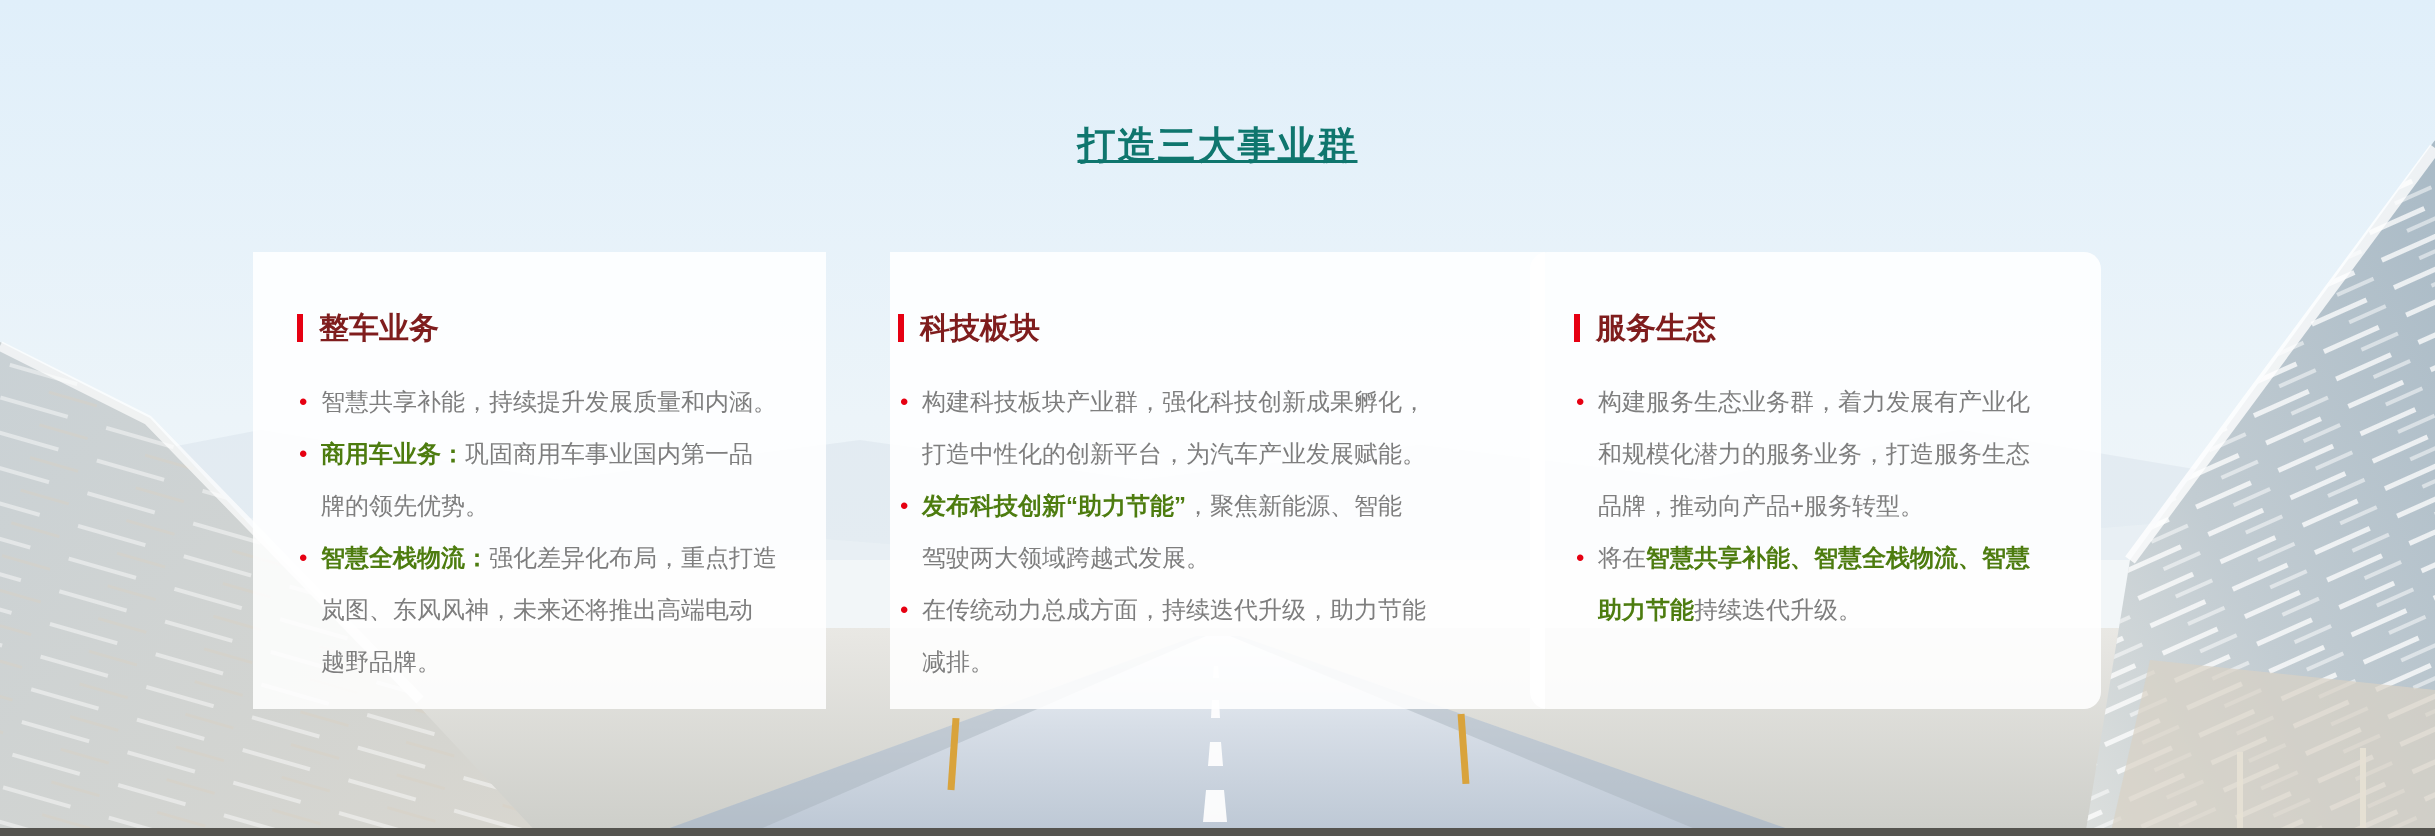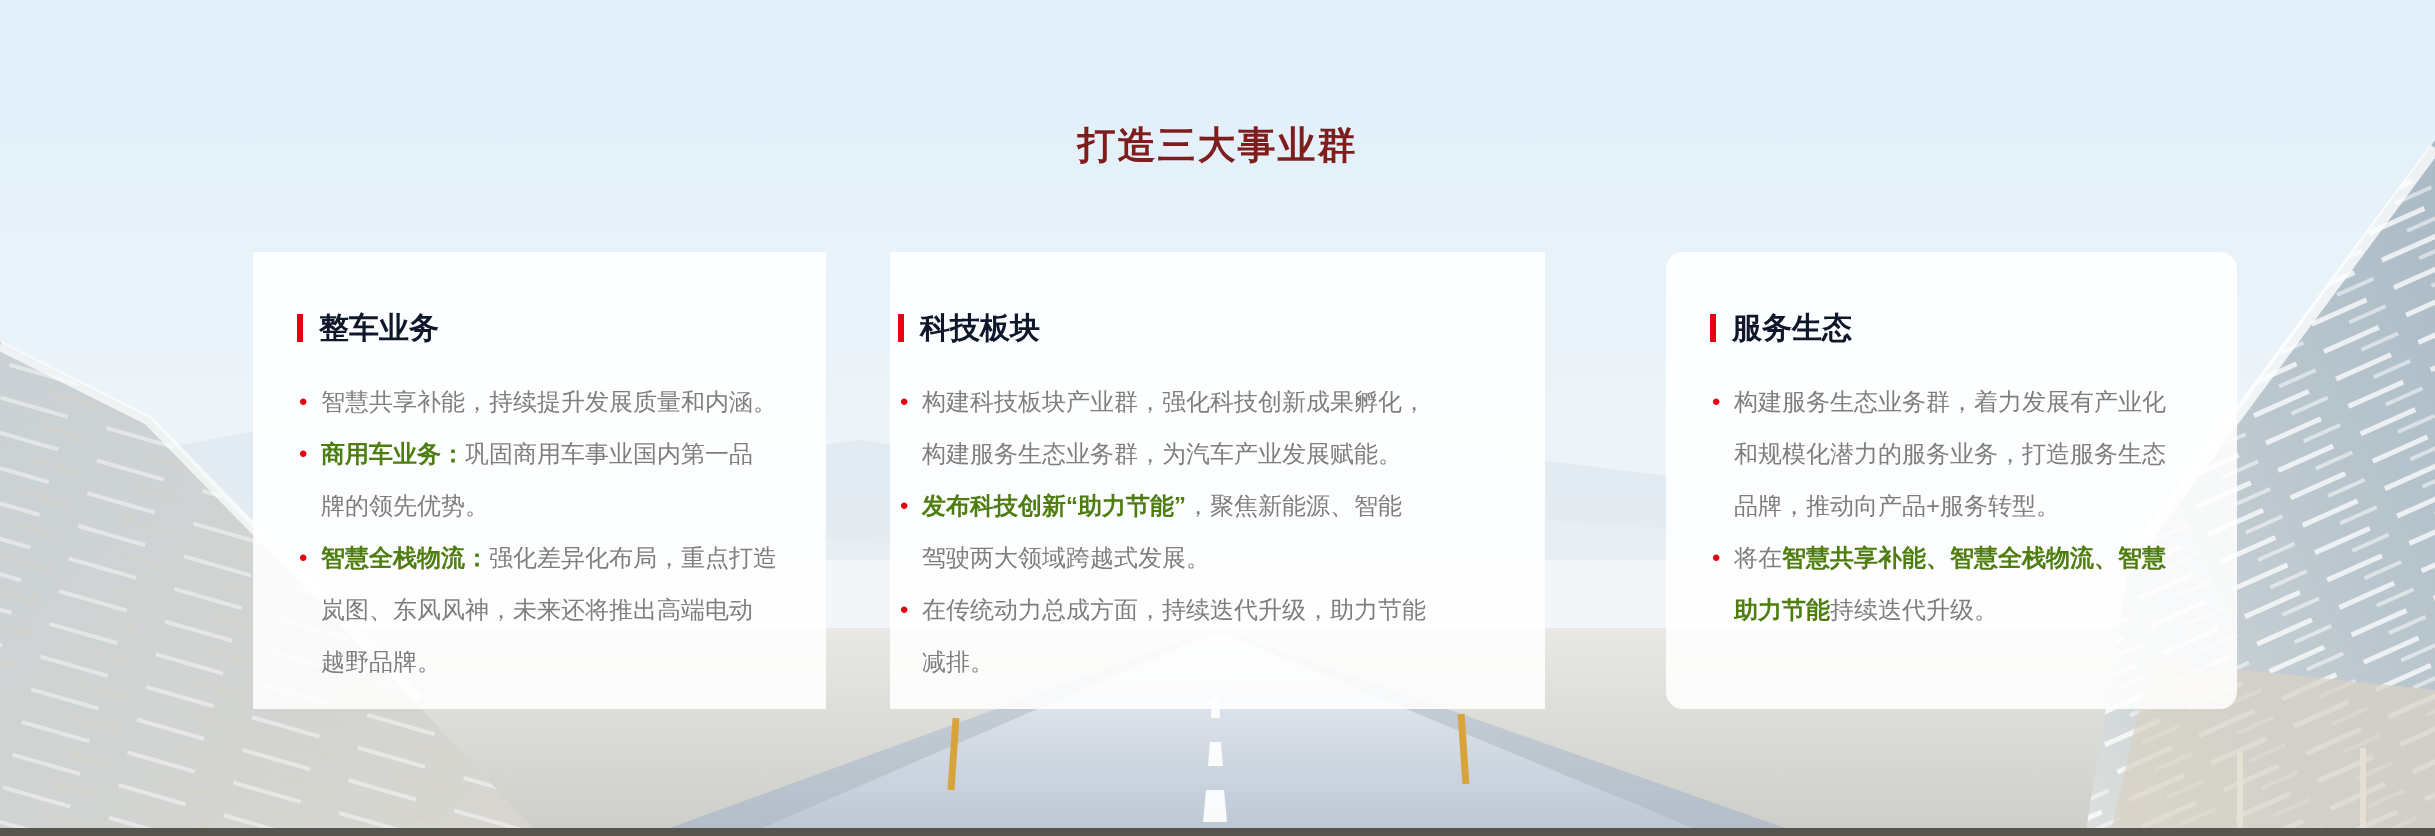--- a/index.html
+++ b/index.html
@@ -7,36 +7,36 @@
     width:2435px;height:836px;position:relative;overflow:hidden;
     font-family:"Liberation Sans","DejaVu Sans",sans-serif;
     background:#e9f2f8;
   }
   .bg-wrap{position:absolute;inset:0;z-index:0;}
   .bg-wrap svg{display:block;width:2435px;height:836px;}
 
   .section-title{
     position:absolute;top:122px;left:0;width:100%;z-index:2;
     text-align:center;font-size:38px;line-height:46px;font-weight:700;
-    color:#7f1d1d;letter-spacing:2px;margin:0;
+    color:#0f766e;letter-spacing:2px;margin:0;text-decoration:underline;
   }
 
   .cards{position:absolute;inset:0;z-index:2;}
   .card{
     position:absolute;top:252px;height:457px;
     background:rgba(255,255,255,0.87);
     box-sizing:border-box;padding:58px 44px 0 44px;
   }
   .card-0{left:253px;width:573px;}
   .card-1{left:890px;width:655px;padding-left:8px;}
-  .card-2{left:1666px;width:571px;border-radius:17px;}
+  .card-2{left:1530px;width:571px;border-radius:17px;}
 
   .card-head{display:flex;align-items:center;gap:16px;height:36px;}
   .accent-bar{width:6px;height:28px;background:#e60012;flex:0 0 auto;}
-  .card-title{font-size:30px;line-height:36px;font-weight:700;color:#0f172a;margin:0;}
+  .card-title{font-size:30px;line-height:36px;font-weight:700;color:#7f1d1d;margin:0;}
 
   .bullets{list-style:none;margin:30px 0 0 0;padding:0;}
   .bullet{
     position:relative;padding-left:24px;
     font-size:24px;line-height:52px;color:#7e7e7e;
   }
   .dot{position:absolute;left:2px;top:0;color:#e60012;font-size:24px;line-height:52px;}
   .bullet-text{white-space:pre-line;}
   .em{color:#4d7c0f;font-weight:700;}
 </style>
@@ -139,21 +139,21 @@
 越野品牌。</span></span></li>
       </ul>
     </section>
     <section class="card card-1">
       <div class="card-head">
         <span class="accent-bar"></span>
         <h3 class="card-title">科技板块</h3>
       </div>
       <ul class="bullets">
         <li class="bullet"><span class="dot">•</span><span class="bullet-text"><span class="plain">构建科技板块产业群，强化科技创新成果孵化，
-构建服务生态业务群，为汽车产业发展赋能。</span></span></li>
+打造中性化的创新平台，为汽车产业发展赋能。</span></span></li>
         <li class="bullet"><span class="dot">•</span><span class="bullet-text"><span class="em">发布科技创新“助力节能”</span><span class="plain">，聚焦新能源、智能
 驾驶两大领域跨越式发展。</span></span></li>
         <li class="bullet"><span class="dot">•</span><span class="bullet-text"><span class="plain">在传统动力总成方面，持续迭代升级，助力节能
 减排。</span></span></li>
       </ul>
     </section>
     <section class="card card-2">
       <div class="card-head">
         <span class="accent-bar"></span>
         <h3 class="card-title">服务生态</h3>

